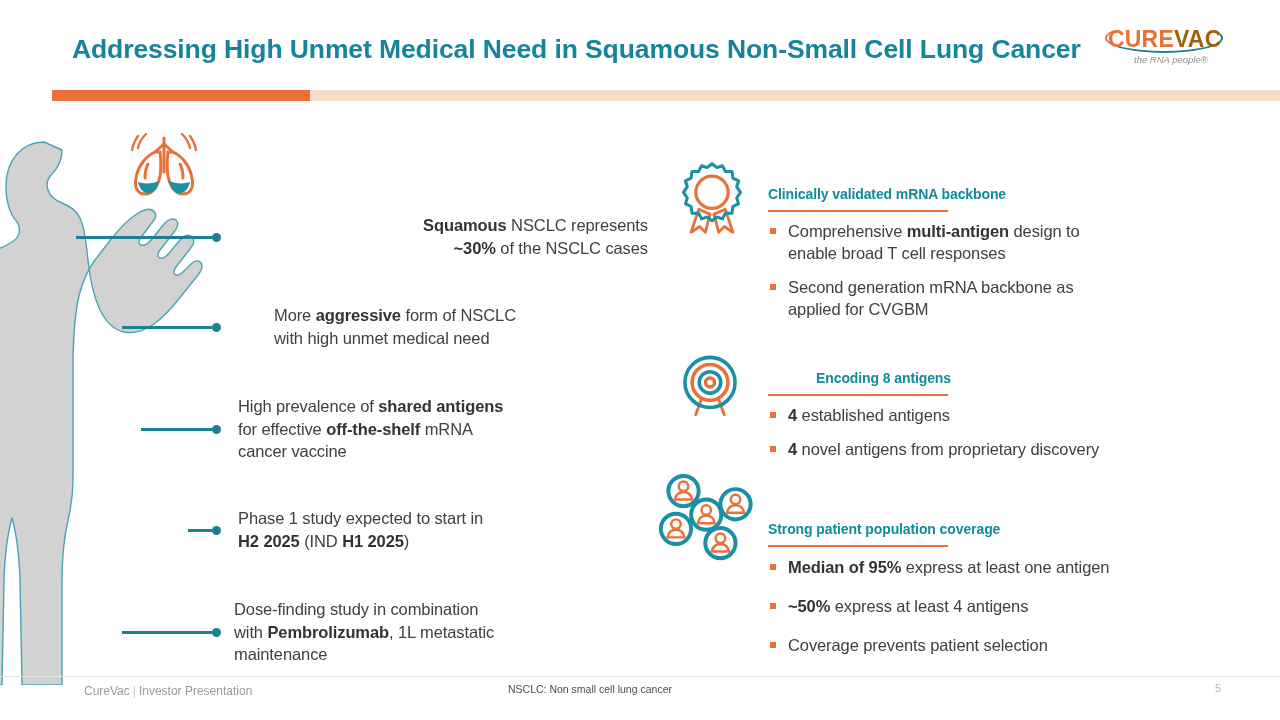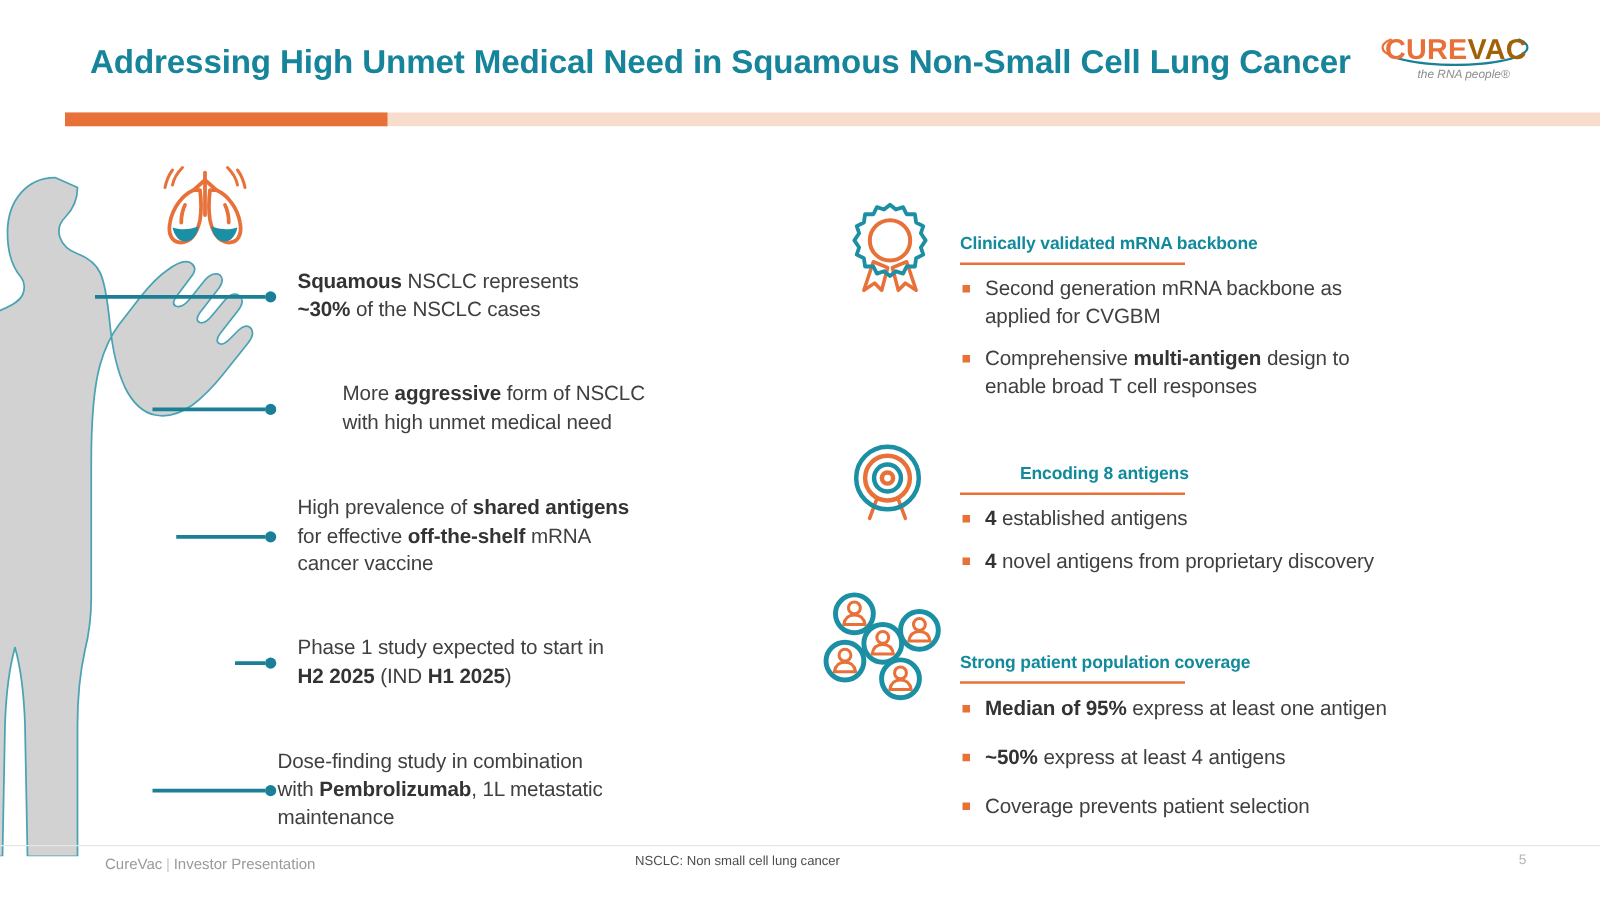--- a/index.html
+++ b/index.html
@@ -249,21 +249,21 @@
         <path d="M16,8 C13,12 11,17 10,22"></path>
         <path d="M60,6 C64,10 67,15 68,20"></path>
         <path d="M68,8 C71,12 73,17 74,22"></path>
       </g>
     </svg>
   </div>
 
   <div class="callout" style="left:76px; top:236px; width:560px;">
     <div class="callout-line" style="width:136px;"></div>
     <div class="callout-dot" style="left:136px;"></div>
-    <div class="callout-text" style="left:162px; top:-22px; width:400px;"><b>Squamous</b> NSCLC represents<br><b>~30%</b> of the NSCLC cases</div>
+    <div class="callout-text" style="left:172px; top:-22px; width:400px;text-align:right;"><b>Squamous</b> NSCLC represents<br><b>~30%</b> of the NSCLC cases</div>
   </div>
 
   <div class="callout" style="left:122px; top:326px; width:520px;">
     <div class="callout-line" style="width:90px;"></div>
     <div class="callout-dot" style="left:90px;"></div>
     <div class="callout-text" style="left:128px; top:-22px; width:400px;margin-left:24px;">More <b>aggressive</b> form of NSCLC<br>with high unmet medical need</div>
   </div>
 
   <div class="callout" style="left:141px; top:428px; width:500px;">
     <div class="callout-line" style="width:71px;"></div>
@@ -273,41 +273,41 @@
 
   <div class="callout" style="left:188px; top:529px; width:460px;">
     <div class="callout-line" style="width:24px;"></div>
     <div class="callout-dot" style="left:24px;"></div>
     <div class="callout-text" style="left:50px; top:-22px; width:400px;">Phase 1 study expected to start in<br><b>H2 2025</b> (IND <b>H1 2025</b>)</div>
   </div>
 
   <div class="callout" style="left:122px; top:631px; width:500px;">
     <div class="callout-line" style="width:90px;"></div>
     <div class="callout-dot" style="left:90px;"></div>
-    <div class="callout-text" style="left:100px; top:-33px; width:420px;">Dose-finding study in combination<br>with <b>Pembrolizumab</b>, 1L metastatic<br>maintenance</div>
+    <div class="callout-text" style="left:112px; top:-33px; width:420px;">Dose-finding study in combination<br>with <b>Pembrolizumab</b>, 1L metastatic<br>maintenance</div>
   </div>
 
   <div class="section" style="left:674px; top:160px; width:560px;">
     <div class="section-icon">
       <svg viewBox="0 0 80 80" width="76" height="76">
         <g fill="none" stroke="#e8713a" stroke-width="3" stroke-linejoin="round" stroke-linecap="round">
           <path d="M26,52 L18,76 L27,70 L33,76 L38,57 Z"></path>
           <path d="M54,52 L62,76 L53,70 L47,76 L42,57 Z"></path>
         </g>
         <path d="M40,4 L45,8 L51,6 L54,12 L61,12 L62,19 L68,22 L66,28 L70,34 L66,40 L68,46
                  L62,49 L61,56 L54,56 L51,62 L45,60 L40,64 L35,60 L29,62 L26,56 L19,56
                  L18,49 L12,46 L14,40 L10,34 L14,28 L12,22 L18,19 L19,12 L26,12 L29,6 L35,8 Z" fill="none" stroke="#1b8fa3" stroke-width="3.2" stroke-linejoin="round"></path>
         <circle cx="40" cy="34" r="17" fill="none" stroke="#e8713a" stroke-width="3.4"></circle>
       </svg>
     </div>
     <div class="section-heading" style="left:94px; top:26px;">Clinically validated mRNA backbone</div>
     <div class="section-underline" style="left:94px; top:50px;"></div>
     <ul class="bullets" style="left:94px; top:60px; width:440px;">
+      <li><span class="sq"></span><span>Comprehensive <b>multi-antigen</b> design to<br>enable broad T cell responses</span></li>
       <li><span class="sq"></span><span>Second generation mRNA backbone as<br>applied for CVGBM</span></li>
-      <li><span class="sq"></span><span>Comprehensive <b>multi-antigen</b> design to<br>enable broad T cell responses</span></li>
     </ul>
   </div>
 
   <div class="section" style="left:674px; top:348px; width:560px;">
     <div class="section-icon" style="top:4px;">
       <svg viewBox="0 0 80 76" width="72" height="68">
         <g stroke="#e8713a" stroke-width="3.2" stroke-linecap="round" fill="none">
           <path d="M30,54 L24,70"></path>
           <path d="M50,54 L56,70"></path>
         </g>

